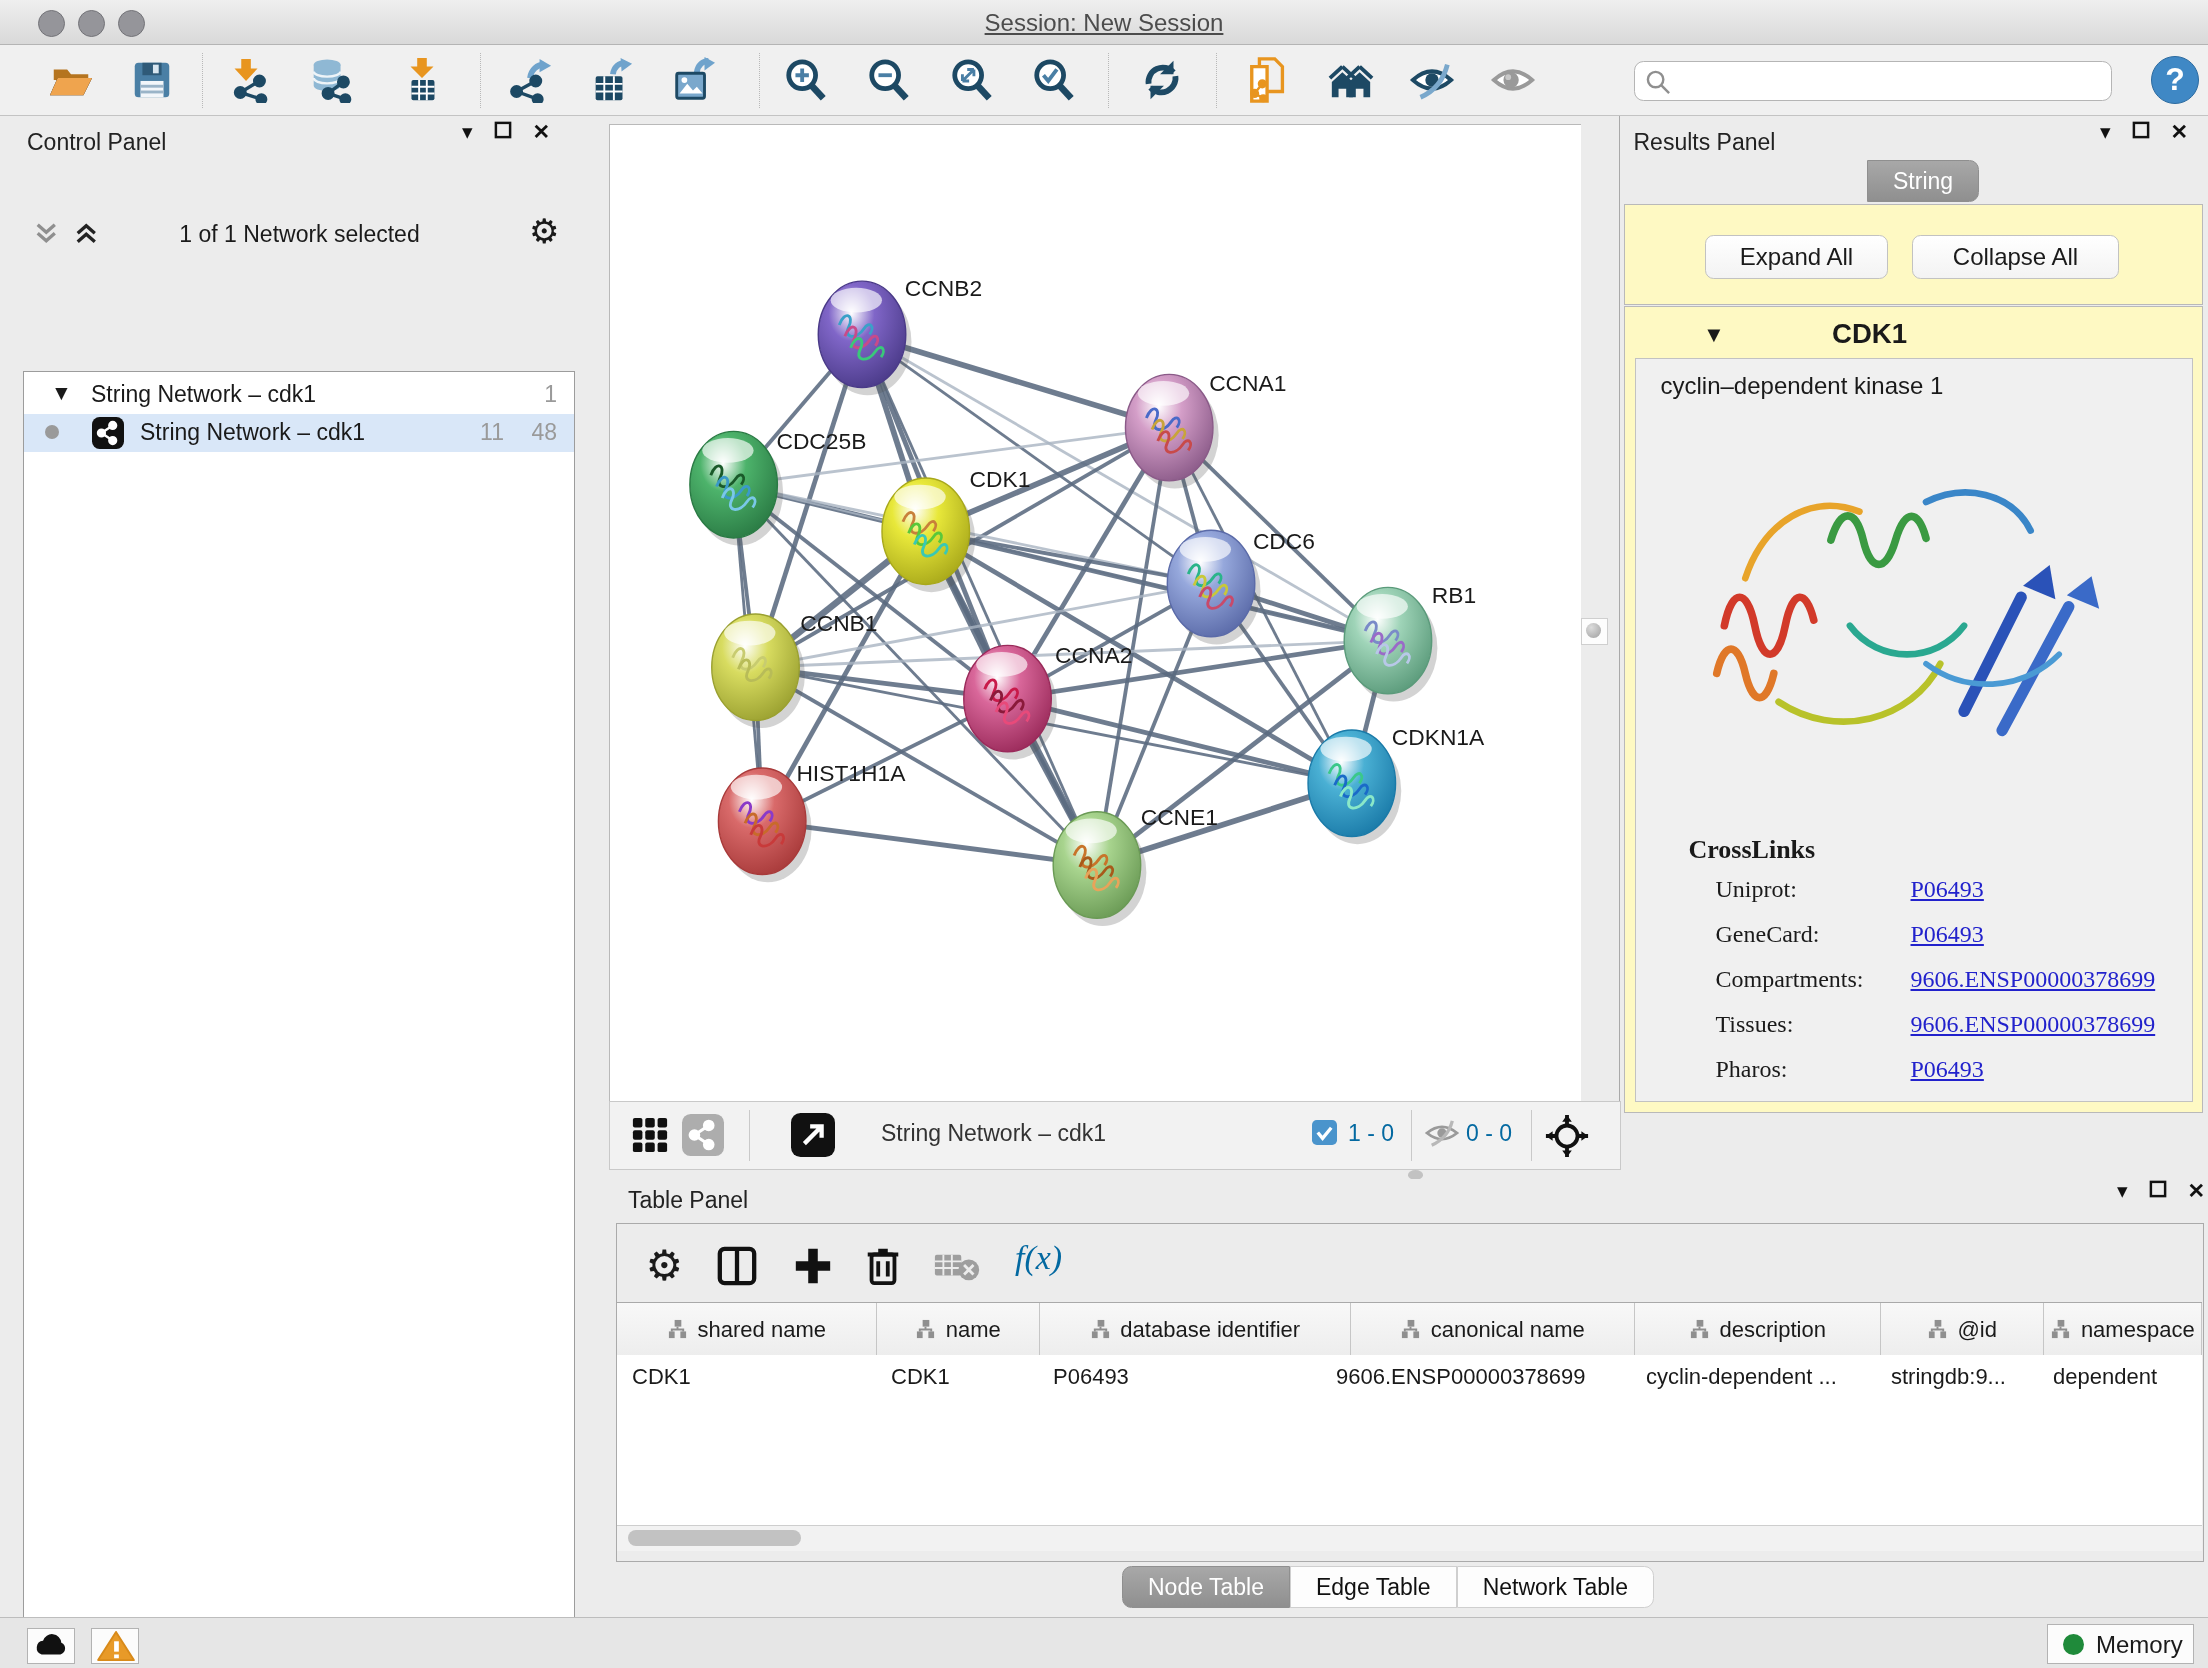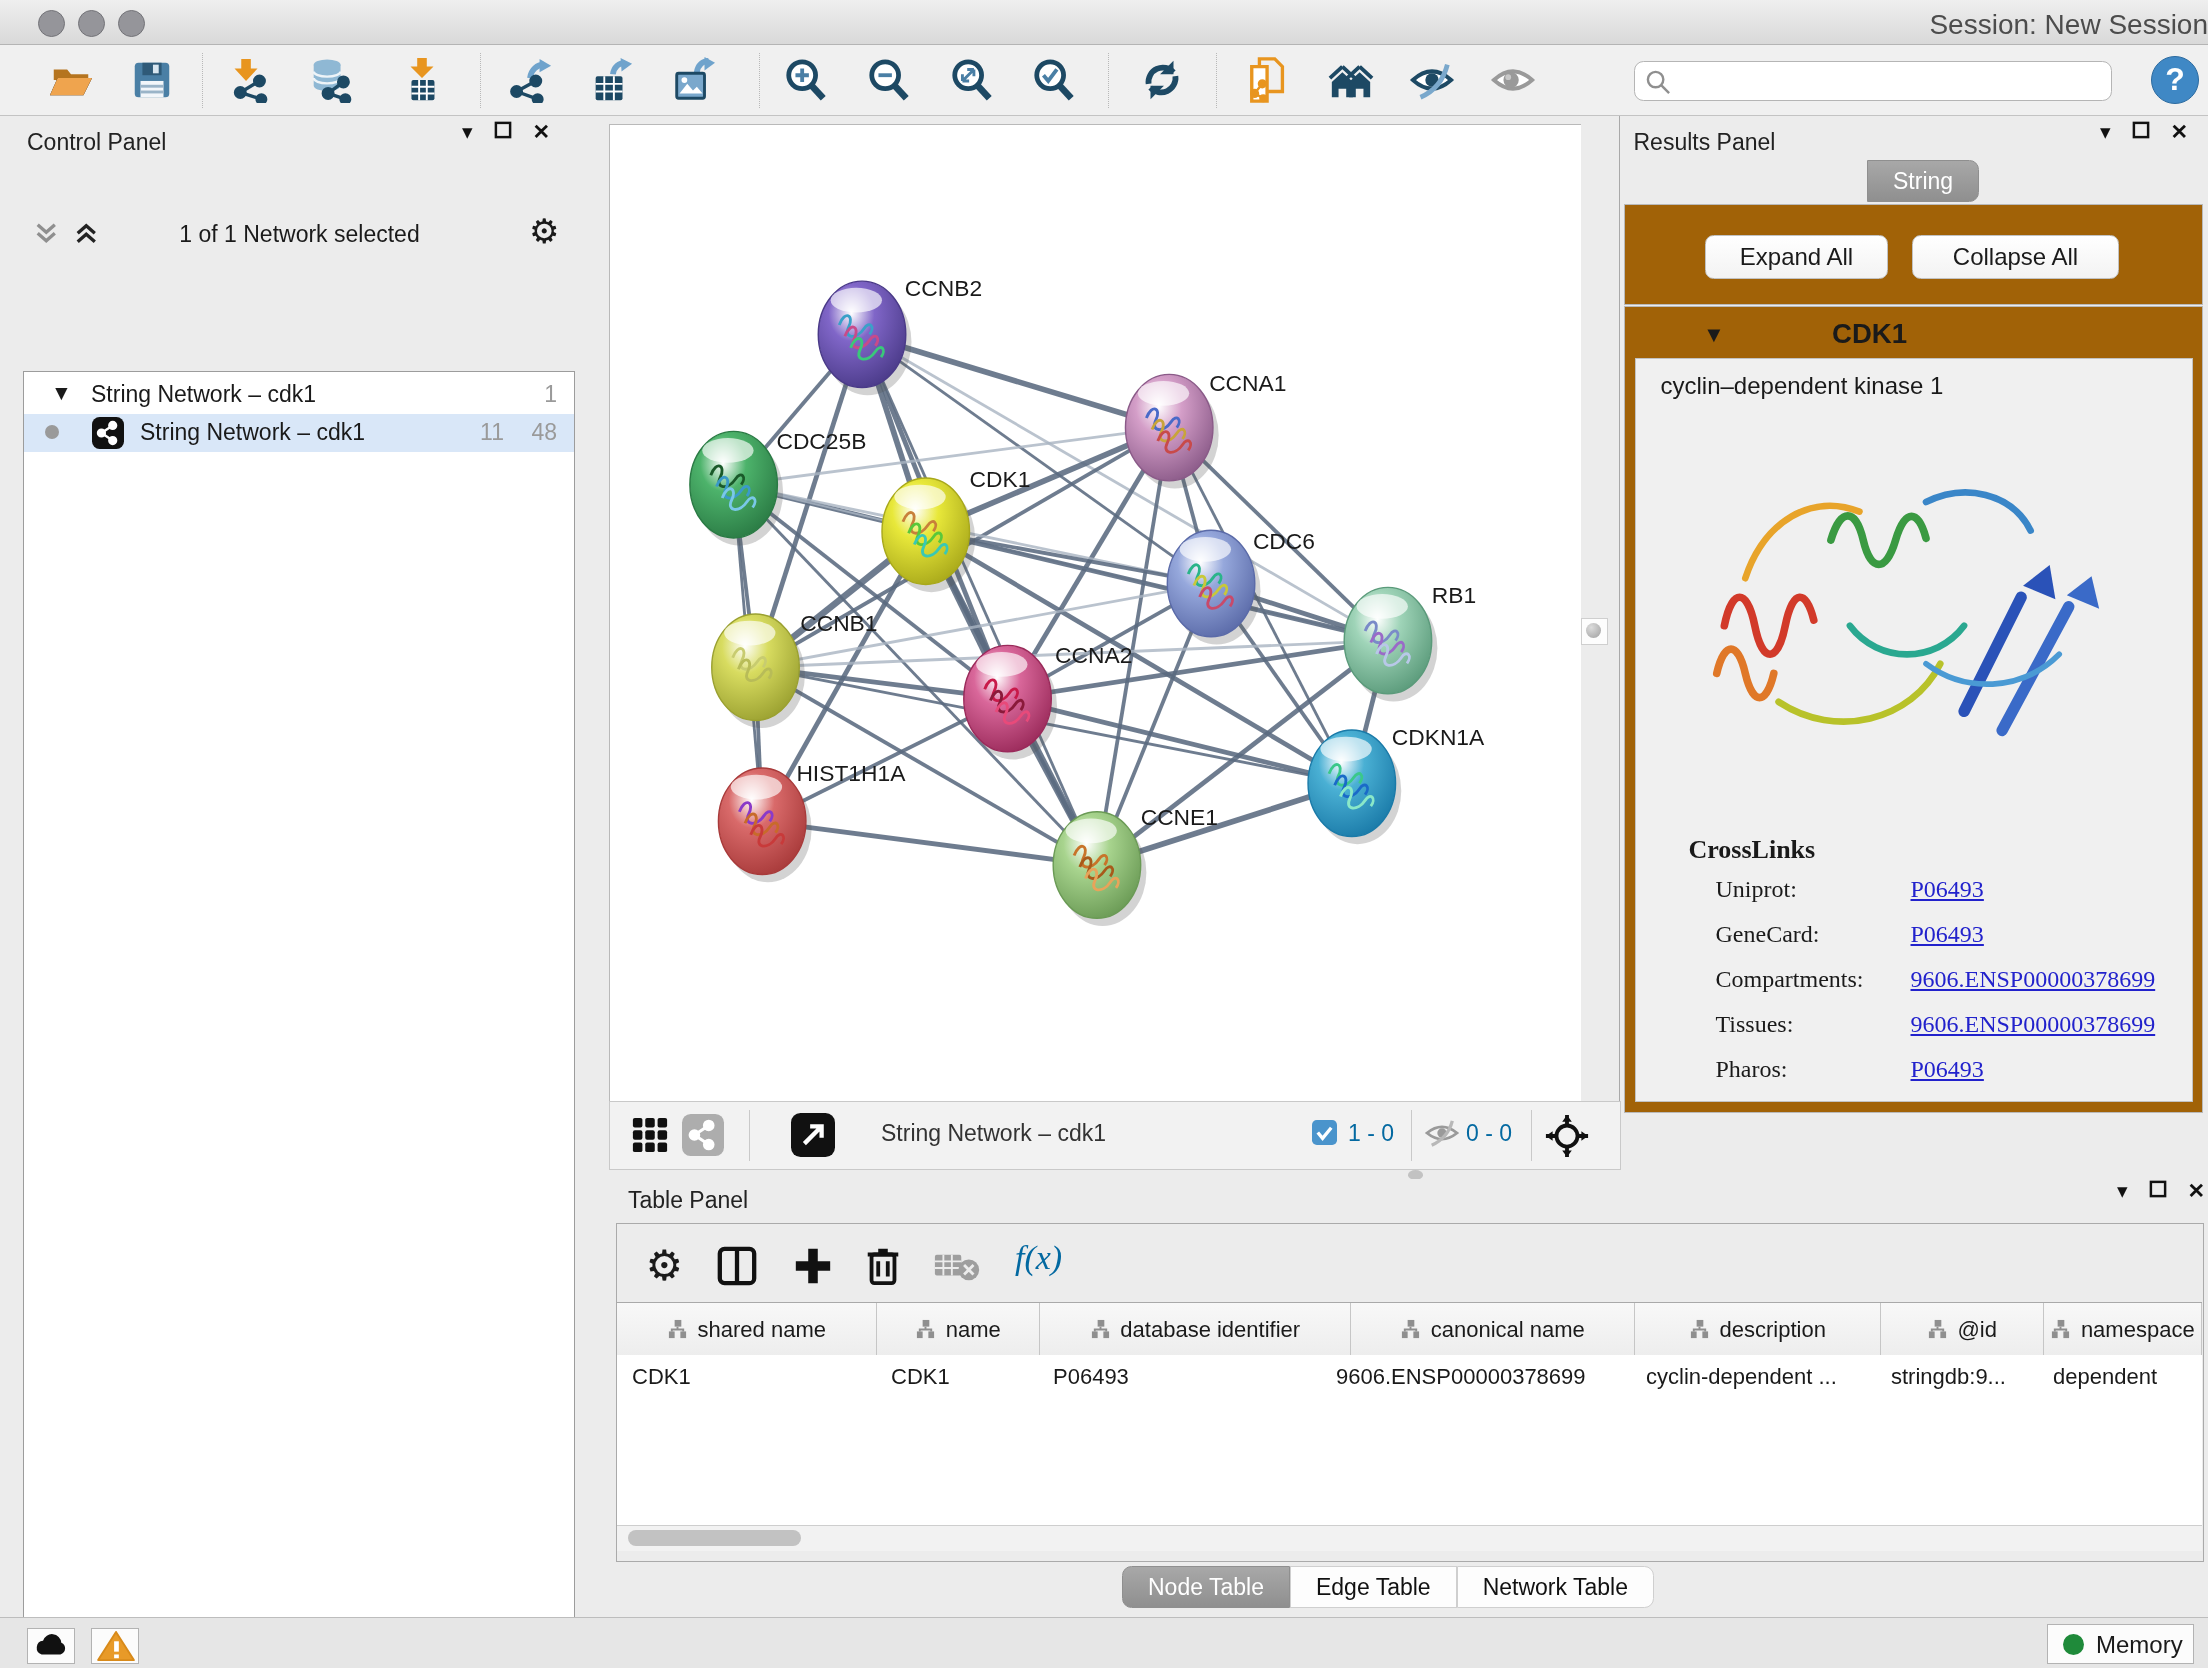--- a/index.html
+++ b/index.html
@@ -4,22 +4,22 @@
 <style>
   html,body{margin:0;padding:0;background:#d8d8d8;}
   .app{position:relative;width:2208px;height:1668px;background:#ececec;
        font-family:"Liberation Sans",sans-serif;color:#1a1a1a;overflow:hidden;}
   .abs{position:absolute;}
   
   .titlebar{left:0;top:0;width:2208px;height:44px;
     background:linear-gradient(#efefef,#d9d9d9);border-bottom:1px solid #b4b4b4;}
   .tl{position:absolute;top:9.5px;width:25px;height:25px;border-radius:50%;
       background:#95959a;border:1px solid #737378;}
-  .wtitle{position:absolute;top:8.6px;left:0;width:100%;text-align:right;
-      font-size:28px;color:#4c4c4c;}
+  .wtitle{position:absolute;top:8.6px;left:0;width:100%;text-align:center;
+      font-size:24px;color:#4c4c4c;text-decoration:underline;}
   
   .toolbar{left:0;top:45px;width:2208px;height:70px;background:#f0f0f0;
       border-bottom:1px solid #c3c3c3;}
   .tbi{position:absolute;top:12.4px;width:46px;height:46px;cursor:pointer;}
   .tbsep{position:absolute;top:7.6px;width:0;height:55px;border-left:1.9px dotted #b8b8b8;}
   .searchbox{position:absolute;left:1634px;top:16px;width:476px;height:38px;background:#fff;
       border:1px solid #b5b5b5;border-radius:9.5px;}
   .searchbox svg{position:absolute;left:9.5px;top:6.7px;}
   .helpbtn{position:absolute;left:2151px;top:11.4px;width:46px;height:46px;border-radius:50%;
       background:#3f88c5;border:1.9px solid #2c6ba0;color:#fff;font-size:32px;font-weight:bold;
@@ -48,21 +48,21 @@
       border-right:1.9px solid #a9a9a9;}
   .handle{position:absolute;width:25px;height:25px;background:#fdfdfd;border:1px solid #cfcfcf;}
   .handle i{position:absolute;left:3.8px;top:3.8px;width:15px;height:15px;border-radius:50%;
       background:radial-gradient(circle at 35% 30%,#dcdcdc,#9f9f9f);display:block;}
   
   .viewbar{left:609px;top:1101px;width:1010px;height:67px;background:#f2f2f2;
       border:1px solid #c9c9c9;}
   .vsep{position:absolute;top:7.6px;width:1px;height:51px;background:#c9c9c9;}
   .graytext{color:#0369a1;}
   
-  .rbox{background:#a16207;border:1.9px solid #b9b9b9;}
+  .rbox{background:#fef9c3;border:1.9px solid #b9b9b9;}
   .btn{background:linear-gradient(#ffffff,#f3f3f3);border:1px solid #c2c2c2;border-radius:8.6px;
       font-size:24px;text-align:center;cursor:pointer;}
   .serif{font-family:"Liberation Serif",serif;}
   .link{color:#2222cc;text-decoration:underline;cursor:pointer;}
   
   .tpbox{left:616px;top:1223px;width:1586px;height:337px;background:#ececec;border:1px solid #aaa;}
   .thead{position:absolute;left:0;top:78px;width:1585px;height:53px;
       background:linear-gradient(#f8f8f8,#ededed);border-top:1px solid #a9a9a9;
       border-bottom:1.9px solid #555;display:flex;}
   .th{position:relative;height:53px;border-right:1px solid #c6c6c6;display:flex;

